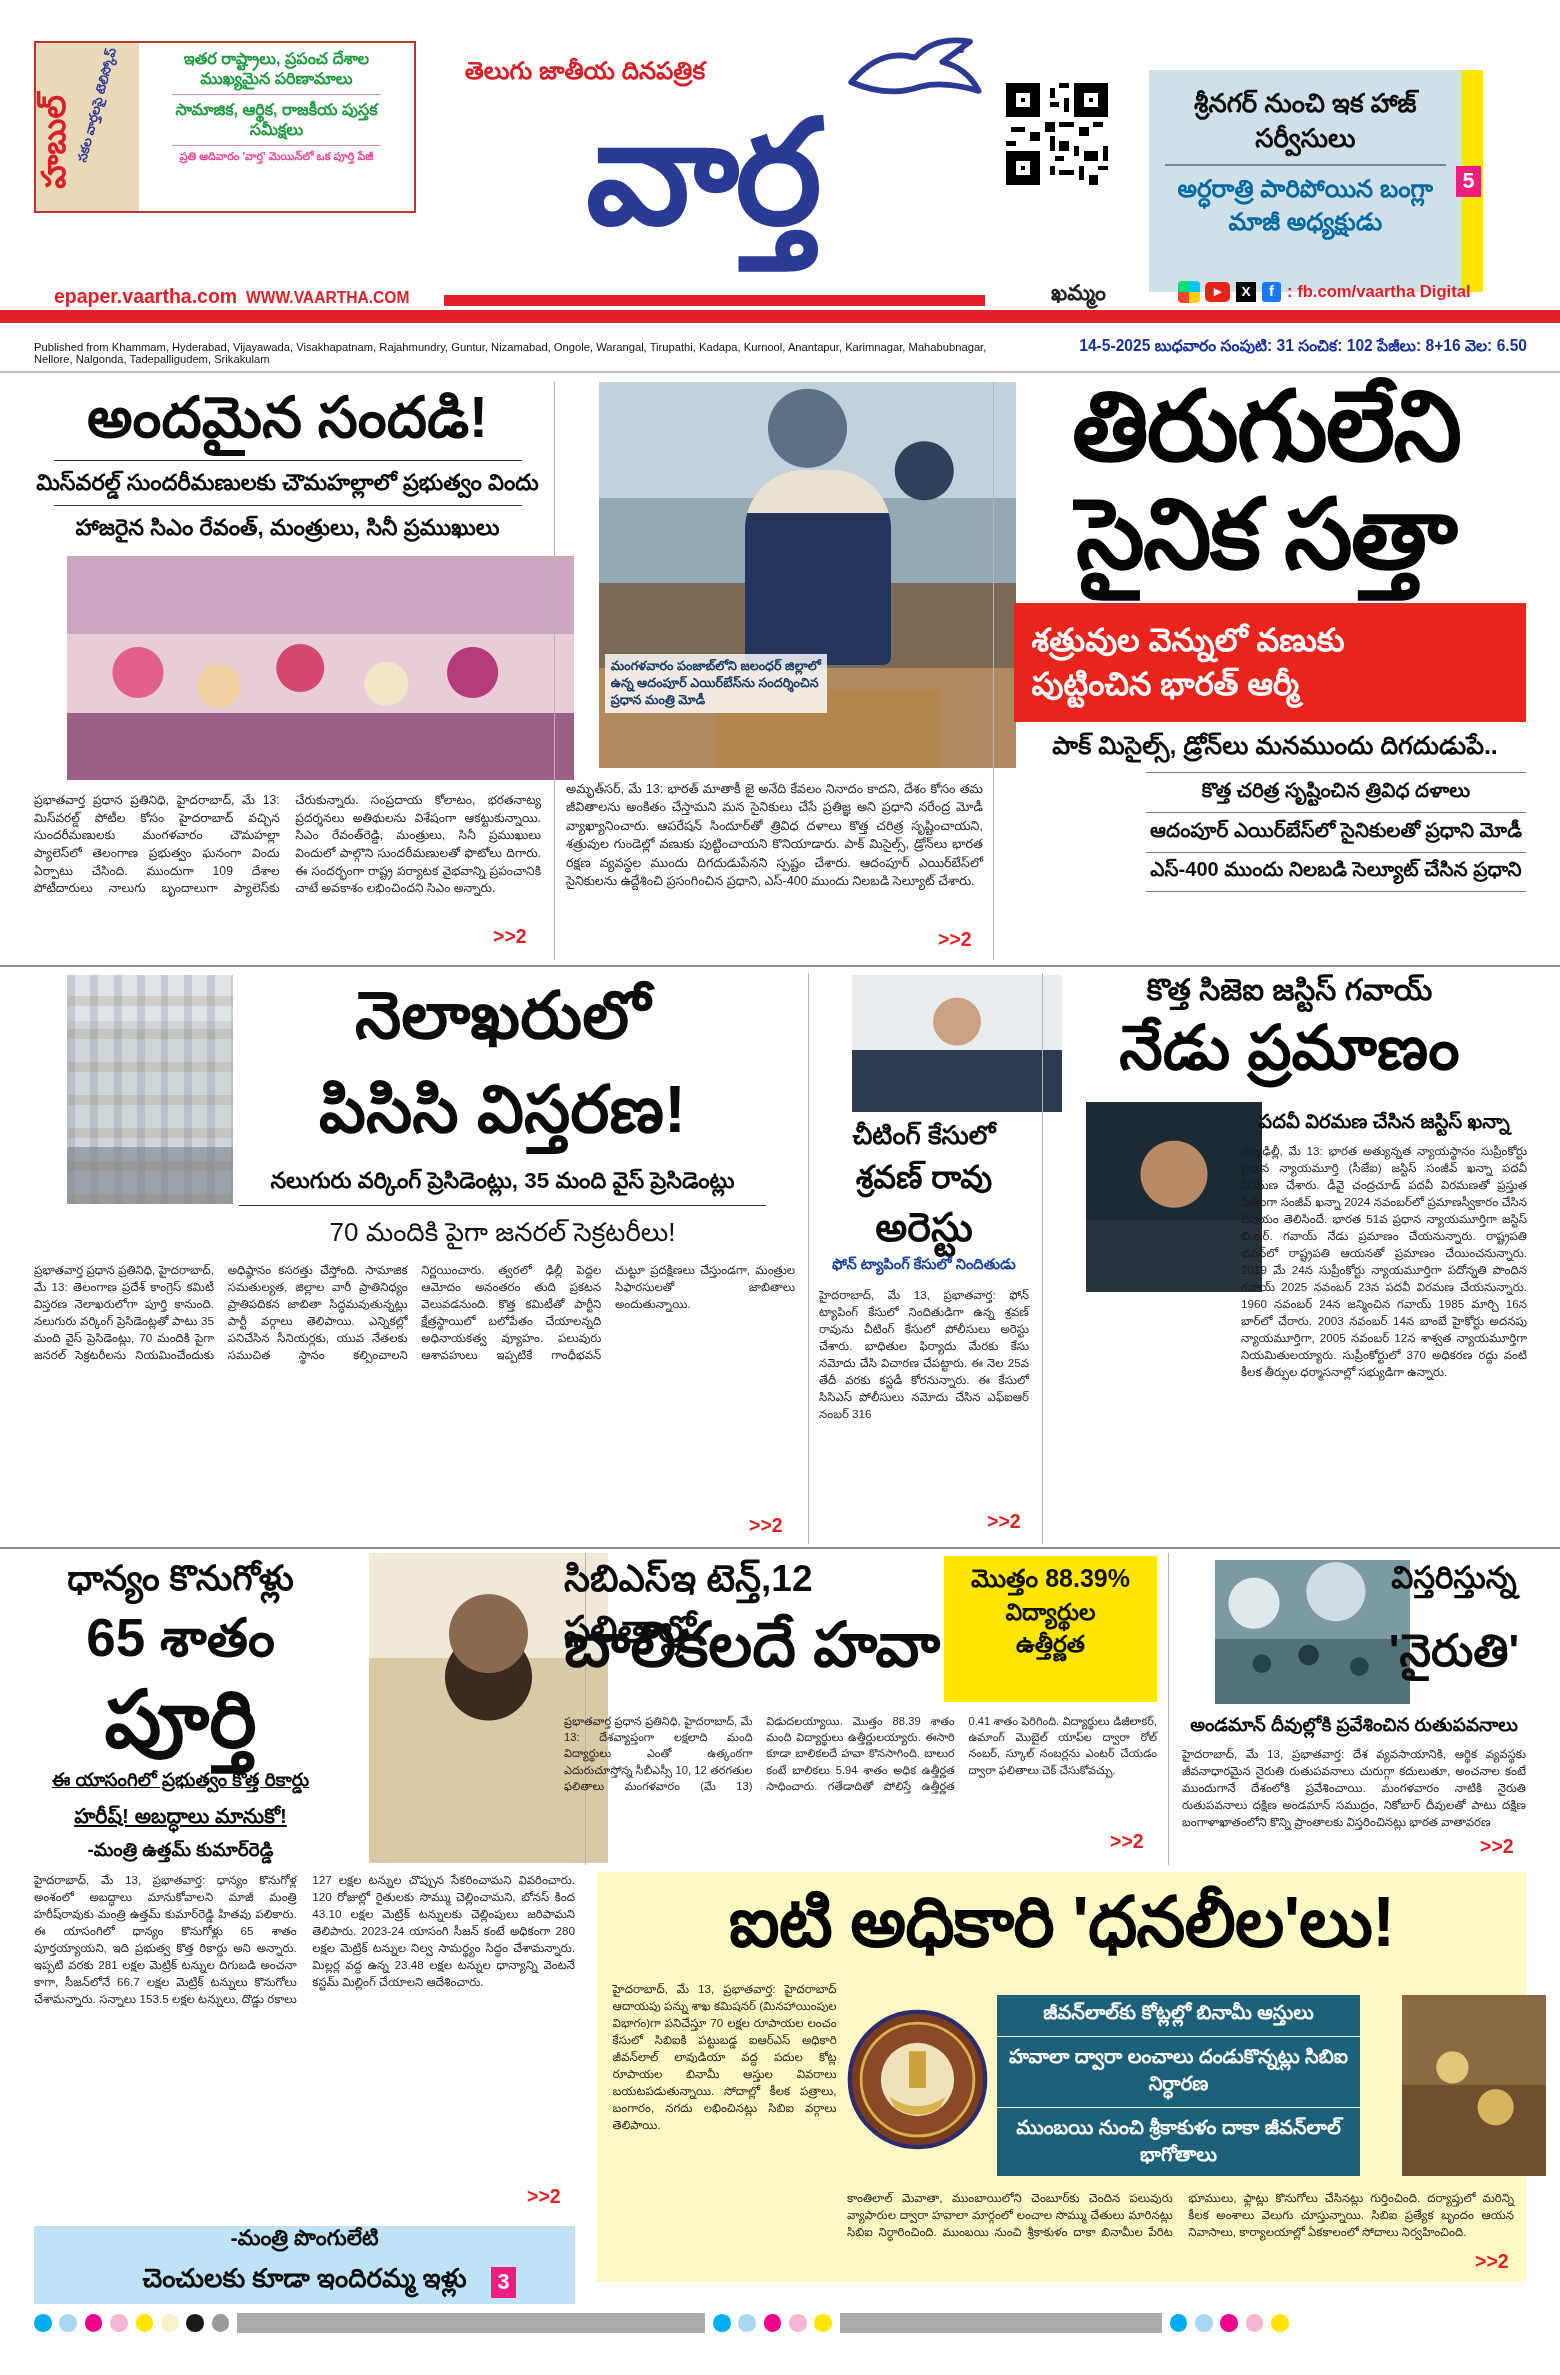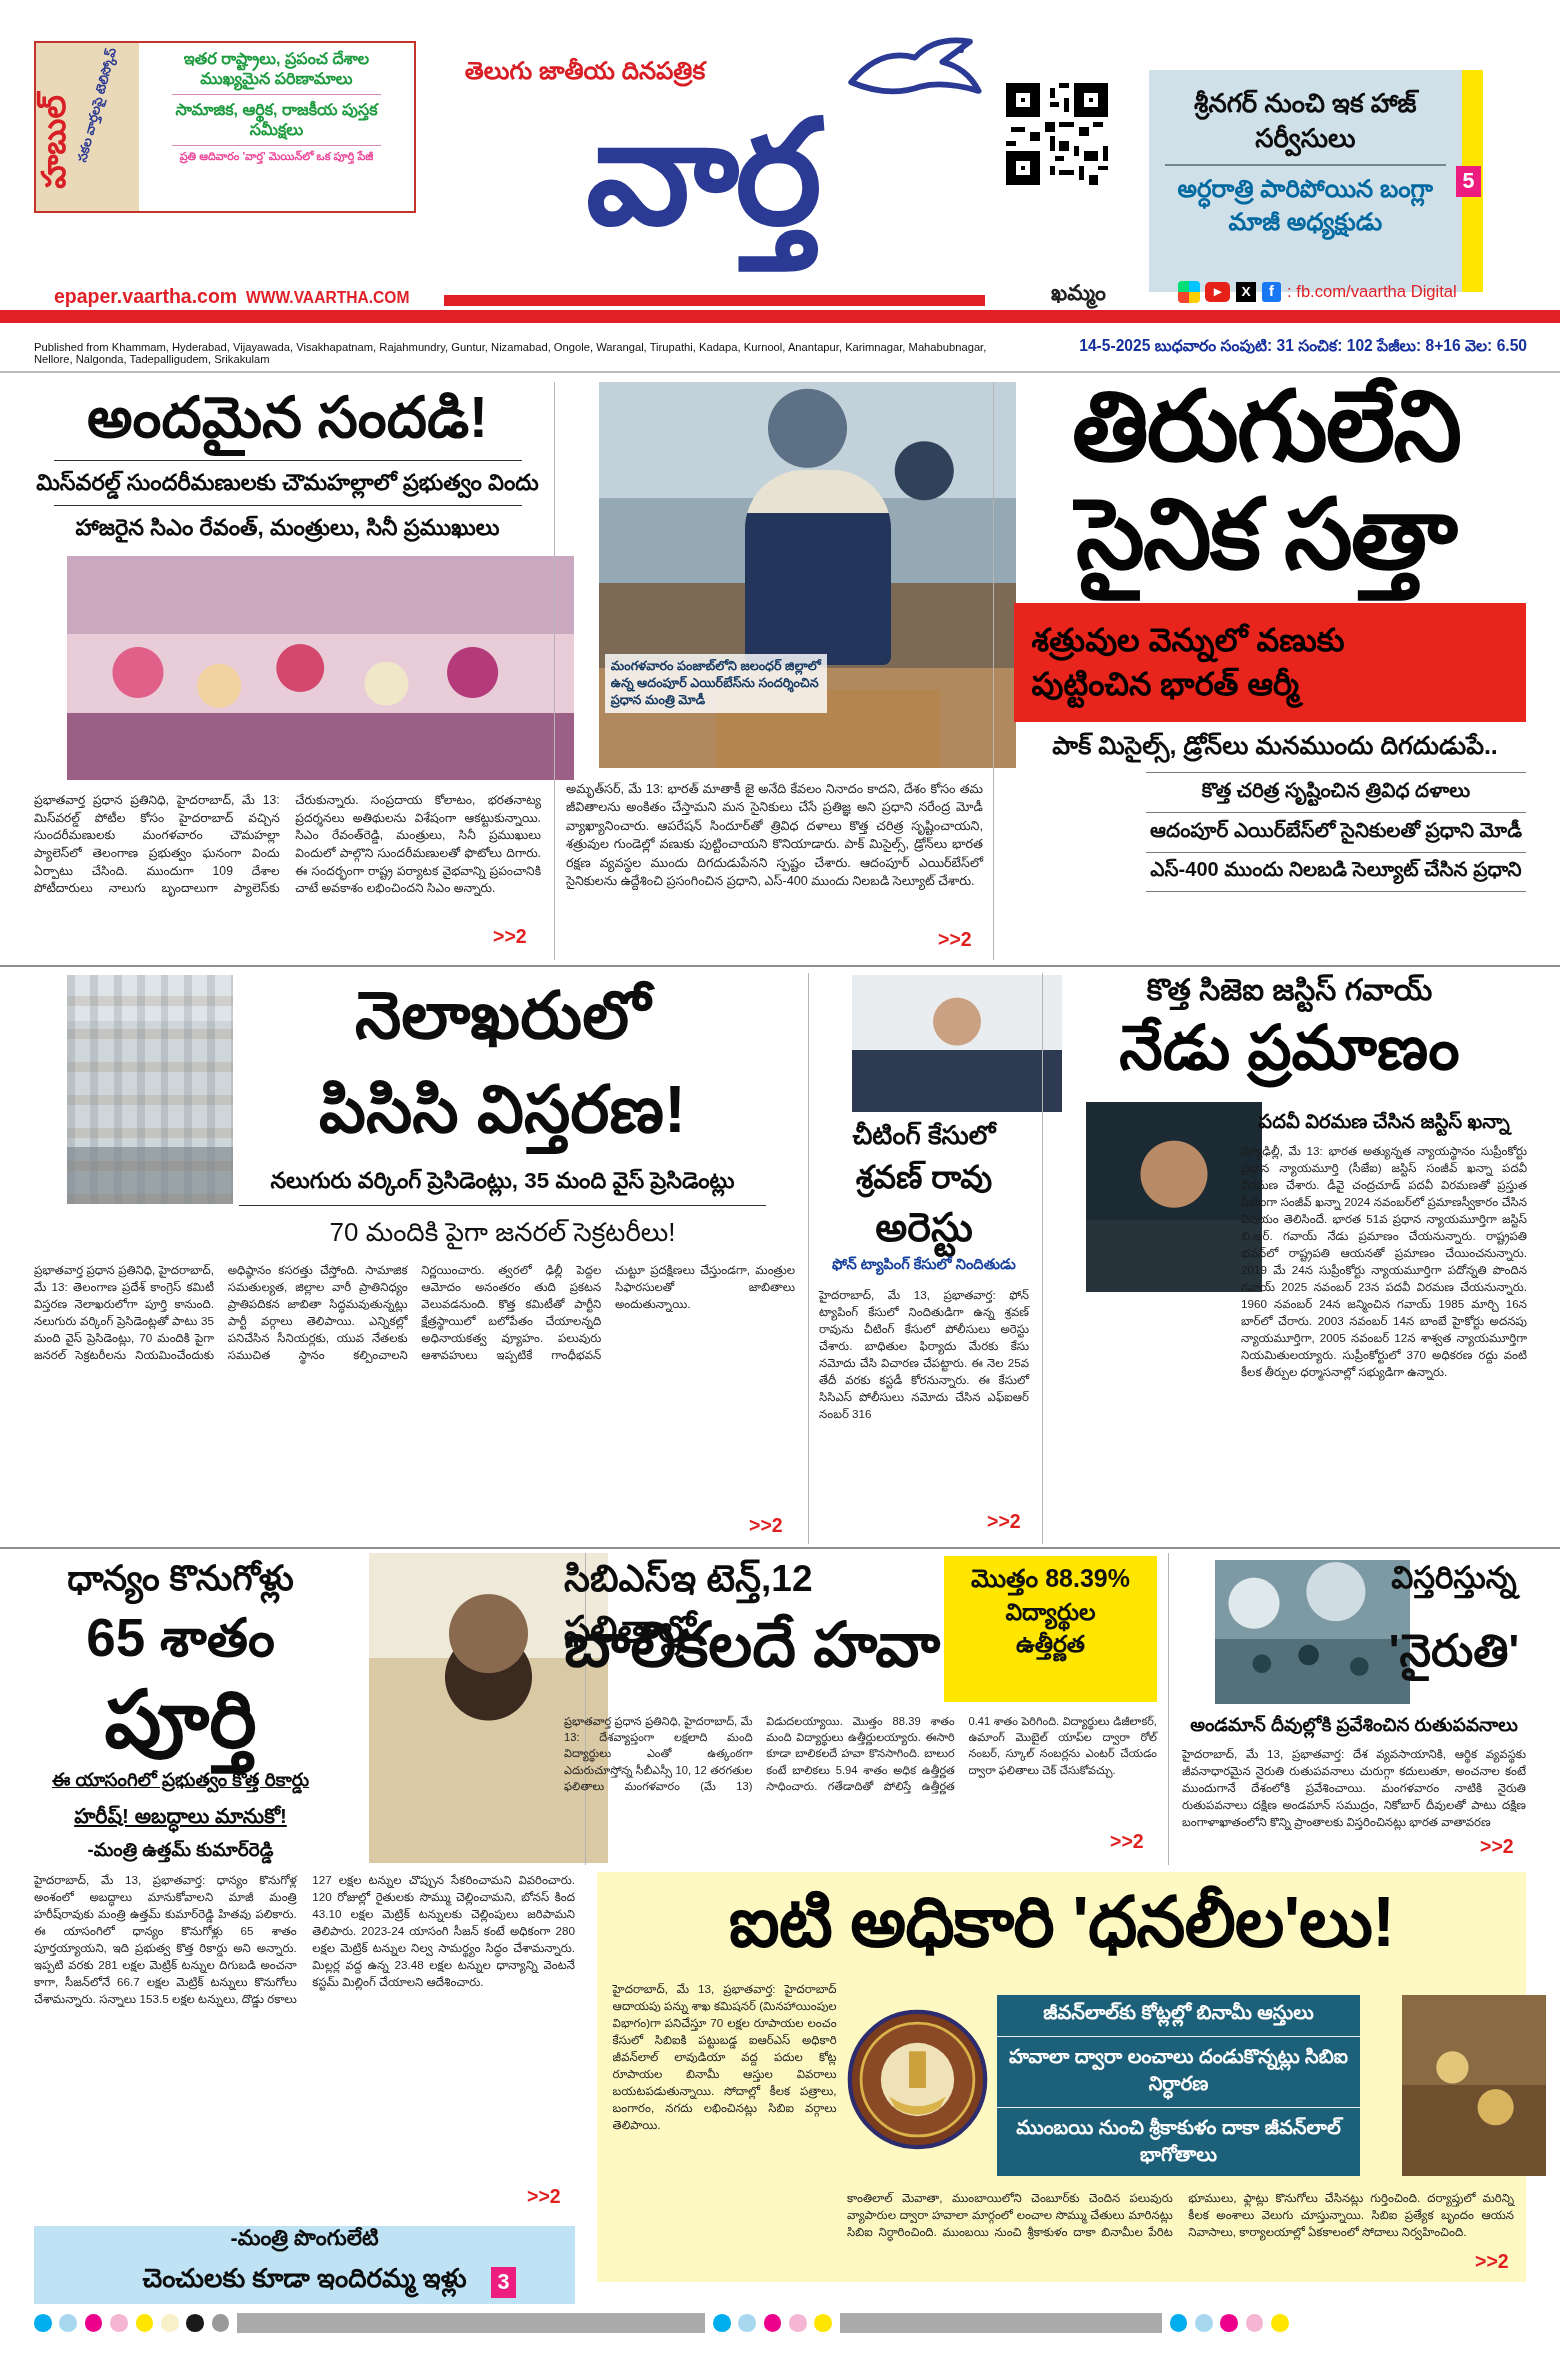--- a/index.html
+++ b/index.html
@@ -116,21 +116,21 @@
       <div style="border-top:2.9px double #6f8792;margin:7.8px 3.9px;"></div>
       <div style="font-weight:bold;font-size:24.4px;line-height:1.35;color:#0369a1;">అర్ధరాత్రి పారిపోయిన బంగ్లా మాజీ అధ్యక్షుడు</div>
     </div>
   </div>
 
   <div class="abs" style="left:1178px;top:281px;display:flex;align-items:center;gap:5.9px;">
     <span style="width:21.5px;height:21.5px;display:inline-block;background:conic-gradient(#00c4ff 0 25%,#ffce00 25% 50%,#f4442e 50% 75%,#00e076 75% 100%);border-radius:3.9px;"></span>
     <span style="width:25px;height:19.5px;display:inline-block;background:#e62117;border-radius:4.9px;color:#fff;font-size:10.7px;line-height:19.5px;text-align:center;">▶</span>
     <span style="width:19.5px;height:19.5px;display:inline-block;background:#000;color:#fff;font-weight:bold;font-size:13.7px;line-height:19.5px;text-align:center;">X</span>
     <span style="width:19.5px;height:19.5px;display:inline-block;background:#1877f2;color:#fff;font-weight:bold;font-size:14.6px;line-height:19.5px;text-align:center;border-radius:2.9px;">f</span>
-    <span style="color:#e01f26;font-weight:normal;font-size:16.6px;">: fb.com/vaartha Digital</span>
+    <span style="color:#e01f26;font-weight:bold;font-size:16.6px;">: fb.com/vaartha Digital</span>
   </div>
 
   <div class="abs" style="left:0;top:310px;width:1560px;height:12.7px;background:#e01f26;"></div>
 
   <div class="abs" style="left:34px;top:341px;width:985px;font-size:11.2px;color:#111;">Published from Khammam, Hyderabad, Vijayawada, Visakhapatnam, Rajahmundry, Guntur, Nizamabad, Ongole, Warangal, Tirupathi, Kadapa, Kurnool, Anantapur, Karimnagar, Mahabubnagar, Nellore, Nalgonda, Tadepalligudem, Srikakulam</div>
   <div class="abs" style="left:1034px;top:337px;width:493px;text-align:right;color:#16309c;font-weight:bold;font-size:15.6px;">14-5-2025 బుధవారం సంపుటి: 31 సంచిక: 102 పేజీలు: 8+16 వెల: 6.50</div>
 
   <div class="rule-h" style="top:371px;height:2px;background:#bbb;"></div>
 
   <div class="abs ctr hl" style="left:34px;top:384px;width:507px;font-size:57px;">అందమైన సందడి!</div>
@@ -159,21 +159,21 @@
     <div class="abs cap" style="left:5.9px;bottom:55px;width:210px;background:rgba(255,255,255,0.82);padding:3.9px 5.9px;font-weight:bold;color:#173a63;">మంగళవారం పంజాబ్‌లోని జలంధర్ జిల్లాలో ఉన్న ఆదంపూర్ ఎయిర్‌బేస్‌ను సందర్శించిన ప్రధాన మంత్రి మోడీ</div>
   </div>
   <div class="abs body-text" style="left:566px;top:780px;width:417px;height:176px;font-size:12.7px;">అమృత్‌సర్, మే 13: భారత్ మాతాకీ జై అనేది కేవలం నినాదం కాదని, దేశం కోసం తమ జీవితాలను అంకితం చేస్తామని మన సైనికులు చేసే ప్రతిజ్ఞ అని ప్రధాని నరేంద్ర మోడీ వ్యాఖ్యానించారు. ఆపరేషన్ సిందూర్‌తో త్రివిధ దళాలు కొత్త చరిత్ర సృష్టించాయని, శత్రువుల గుండెల్లో వణుకు పుట్టించాయని కొనియాడారు. పాక్ మిసైల్స్, డ్రోన్‌లు భారత రక్షణ వ్యవస్థల ముందు దిగదుడుపేనని స్పష్టం చేశారు. ఆదంపూర్ ఎయిర్‌బేస్‌లో సైనికులను ఉద్దేశించి ప్రసంగించిన ప్రధాని, ఎస్-400 ముందు నిలబడి సెల్యూట్ చేశారు.</div>
   <span class="abs more" style="left:938px;top:928px;">&gt;&gt;2</span>
 
   <div class="rule-v" style="left:993px;top:382px;height:578px;"></div>
 
   <div class="abs ctr" style="left:1005px;top:374px;width:522px;font-size:98px;font-weight:900;color:#050505;line-height:1.08;letter-spacing:-2px;">తిరుగులేని</div>
   <div class="abs ctr" style="left:1005px;top:482px;width:522px;font-size:98px;font-weight:900;color:#050505;line-height:1.08;letter-spacing:-2px;">సైనిక సత్తా</div>
 
-  <div class="abs" style="left:1014px;top:603px;width:512px;height:119px;background:#e8251d;color:#000000;display:flex;flex-direction:column;justify-content:center;padding-left:17.6px;box-sizing:border-box;">
+  <div class="abs" style="left:1014px;top:603px;width:512px;height:119px;background:#e8251d;color:#ffffff;display:flex;flex-direction:column;justify-content:center;padding-left:17.6px;box-sizing:border-box;">
     <div style="font-weight:bold;font-size:32px;line-height:1.35;">శత్రువుల వెన్నులో వణుకు</div>
     <div style="font-weight:bold;font-size:32px;line-height:1.35;">పుట్టించిన భారత్ ఆర్మీ</div>
   </div>
 
   <div class="abs ctr hl" style="left:1024px;top:731px;width:502px;font-size:25px;">పాక్ మిసైల్స్, డ్రోన్‌లు మనముందు దిగదుడుపే..</div>
 
   <div class="abs" style="left:1146px;top:772px;width:380px;">
     <div class="bullet-item">కొత్త చరిత్ర సృష్టించిన త్రివిధ దళాలు</div>
     <div class="bullet-item">ఆదంపూర్ ఎయిర్‌బేస్‌లో సైనికులతో ప్రధాని మోడీ</div>
     <div class="bullet-item">ఎస్-400 ముందు నిలబడి సెల్యూట్ చేసిన ప్రధాని</div>

